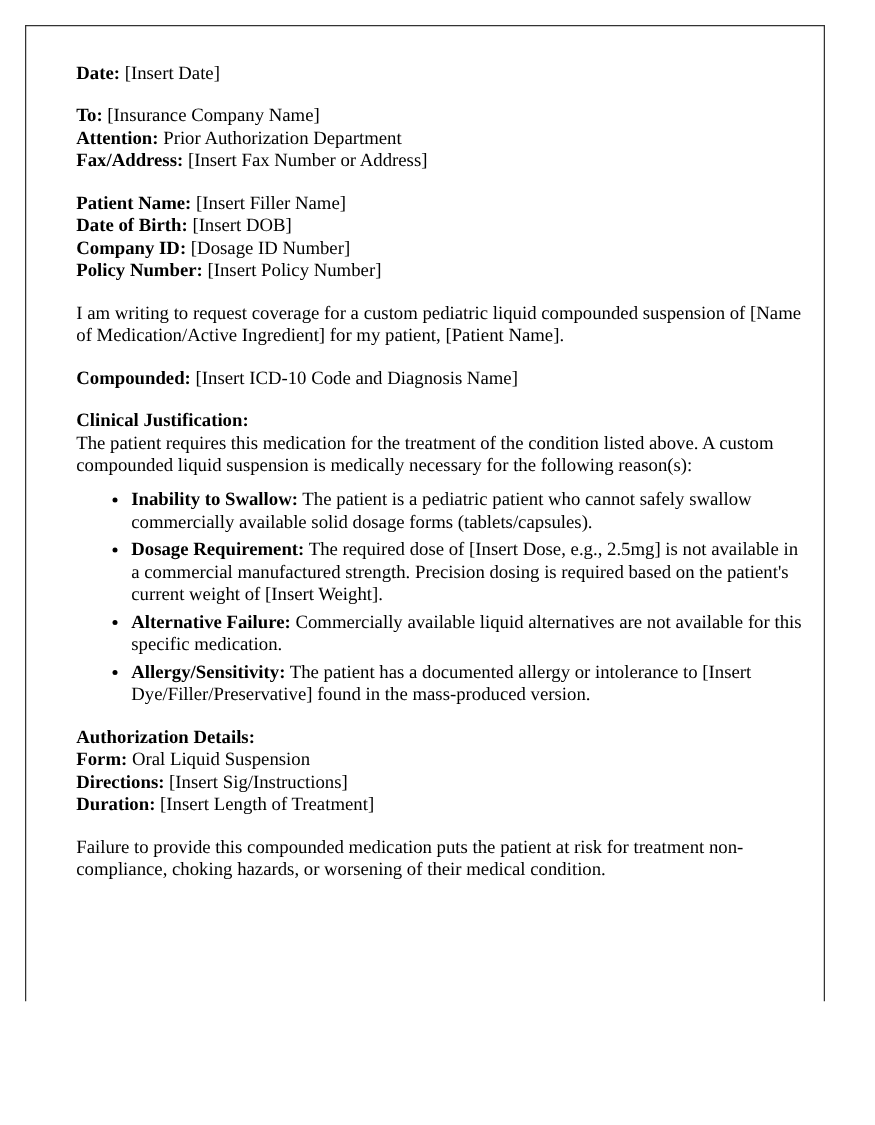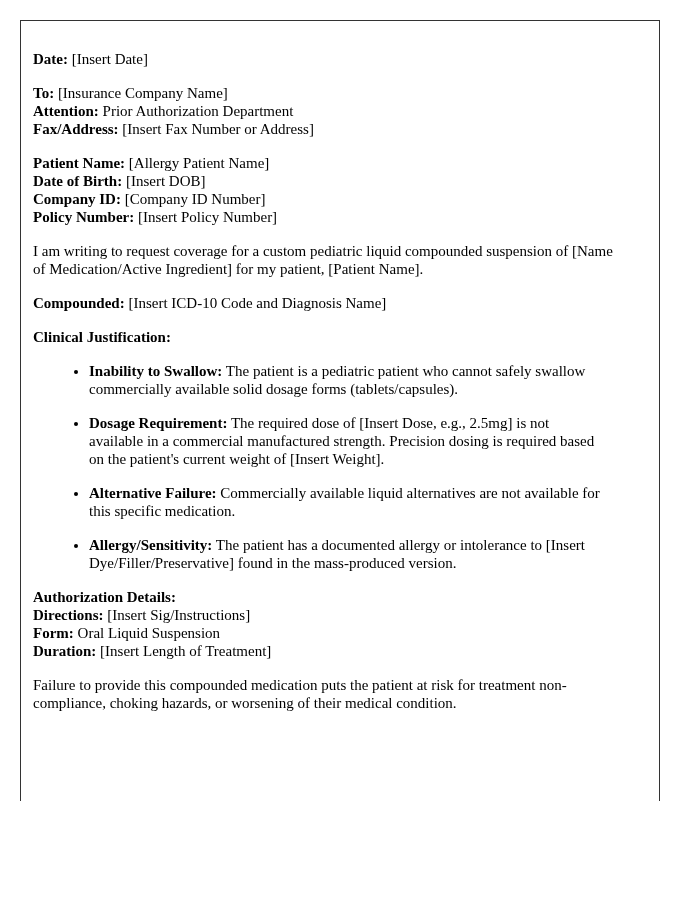--- a/index.html
+++ b/index.html
@@ -1,68 +1,69 @@
 <!DOCTYPE html>
 <html><head>
   <meta charset="utf-8">
   <style>
     html, body { margin: 0; padding: 0; background: #ffffff; }
     body { width: 700px; height: 900px; position: relative; overflow: hidden;
       font-family: "Liberation Serif", "DejaVu Serif", serif; color: #000; font-size: 15px; }
     .page { position: absolute; left: 20px; top: 20px; width: 640px; height: 781px;
       border-top: 1px solid #333; border-left: 1px solid #333; border-right: 1px solid #333;
       box-sizing: border-box; overflow: hidden; }
-    .content { position: absolute; left: 12px; top: 29px; width: 590px; line-height: 18px; }
+    .content { position: absolute; left: 40px; top: 29px; width: 590px; line-height: 18px; }
     p { margin: 0 0 16px 0; }
     .blk { margin: 0 0 16px 0; }
     .line { display: block; }
     b { font-weight: bold; }
     ul { margin: 9px 0 16px 0; padding-left: 40px; }
-    li { margin: 16px; padding: 0; }
+    li { margin: 4px; padding: 0; }
   </style>
 </head>
 <body>
 
 <div class="page">
   <div class="content">
 
     <p><b>Date:</b> <span>[Insert Date]</span></p>
 
     <div class="blk">
       <span class="line"><b>To:</b> <span>[Insurance Company Name]</span></span>
       <span class="line"><b>Attention:</b> <span>Prior Authorization Department</span></span>
       <span class="line"><b>Fax/Address:</b> <span>[Insert Fax Number or Address]</span></span>
     </div>
 
 
     <div class="blk">
-      <span class="line"><b>Patient Name:</b> <span>[Allergy Patient Name]</span></span>
+      <span class="line"><b>Patient Name:</b> <span>[Insert Filler Name]</span></span>
       <span class="line"><b>Date of Birth:</b> <span>[Insert DOB]</span></span>
-      <span class="line"><b>Company ID:</b> <span>[Company ID Number]</span></span>
+      <span class="line"><b>Company ID:</b> <span>[Dosage ID Number]</span></span>
       <span class="line"><b>Policy Number:</b> <span>[Insert Policy Number]</span></span>
     </div>
 
 
     <p>I am writing to request coverage for a custom pediatric liquid compounded suspension of [Name of Medication/Active Ingredient] for my patient, [Patient Name].</p>
 
     <p><b>Compounded:</b> <span>[Insert ICD-10 Code and Diagnosis Name]</span></p>
 
     <div>
       <b class="line">Clinical Justification:</b>
+      <span class="line">The patient requires this medication for the treatment of the condition listed above. A custom compounded liquid suspension is medically necessary for the following reason(s):</span>
       <ul>
         <li><b>Inability to Swallow:</b> <span>The patient is a pediatric patient who cannot safely swallow commercially available solid dosage forms (tablets/capsules).</span></li>
         <li><b>Dosage Requirement:</b> <span>The required dose of [Insert Dose, e.g., 2.5mg] is not available in a commercial manufactured strength. Precision dosing is required based on the patient's current weight of [Insert Weight].</span></li>
         <li><b>Alternative Failure:</b> <span>Commercially available liquid alternatives are not available for this specific medication.</span></li>
         <li><b>Allergy/Sensitivity:</b> <span>The patient has a documented allergy or intolerance to [Insert Dye/Filler/Preservative] found in the mass-produced version.</span></li>
       </ul>
     </div>
 
     <div class="blk">
       <b class="line">Authorization Details:</b>
+      <span class="line"><b>Form:</b> <span>Oral Liquid Suspension</span></span>
       <span class="line"><b>Directions:</b> <span>[Insert Sig/Instructions]</span></span>
-      <span class="line"><b>Form:</b> <span>Oral Liquid Suspension</span></span>
       <span class="line"><b>Duration:</b> <span>[Insert Length of Treatment]</span></span>
     </div>
 
     <p>Failure to provide this compounded medication puts the patient at risk for treatment non-compliance, choking hazards, or worsening of their medical condition.</p>
 
   </div>
 </div>
 
 </body></html>

